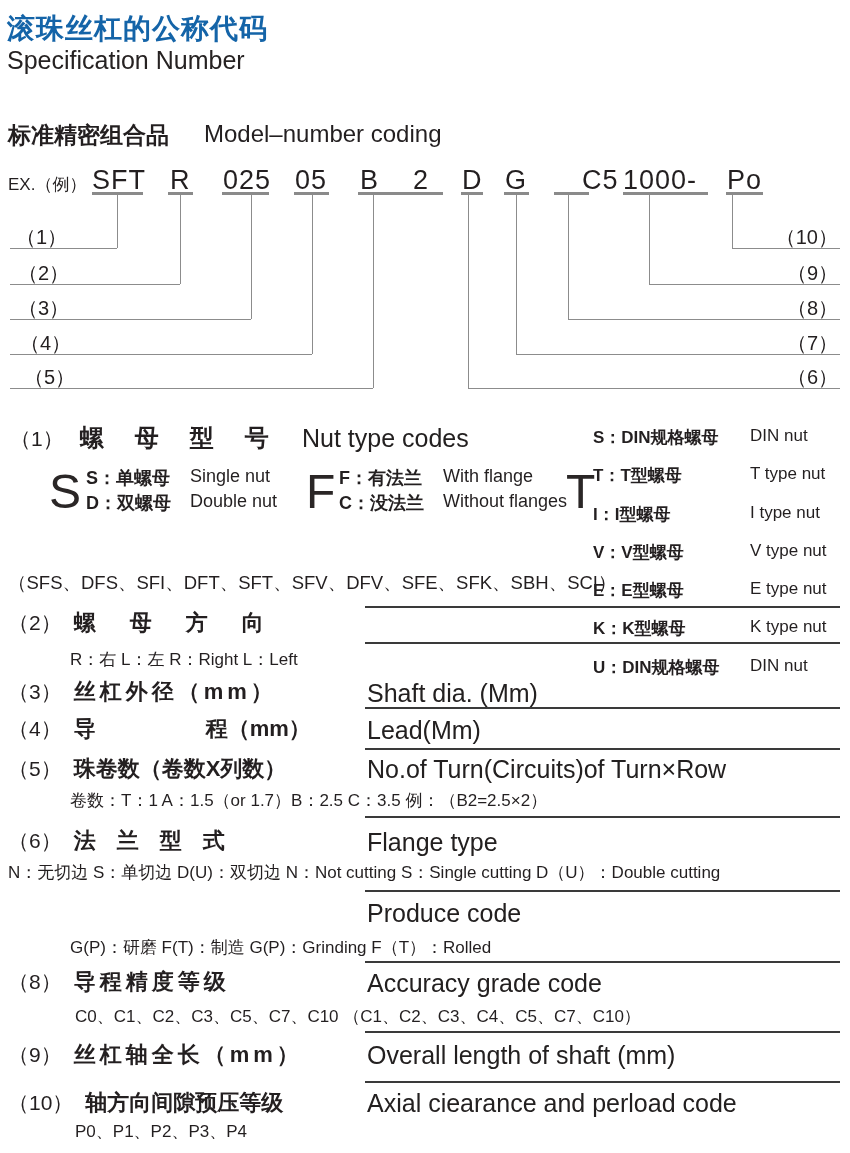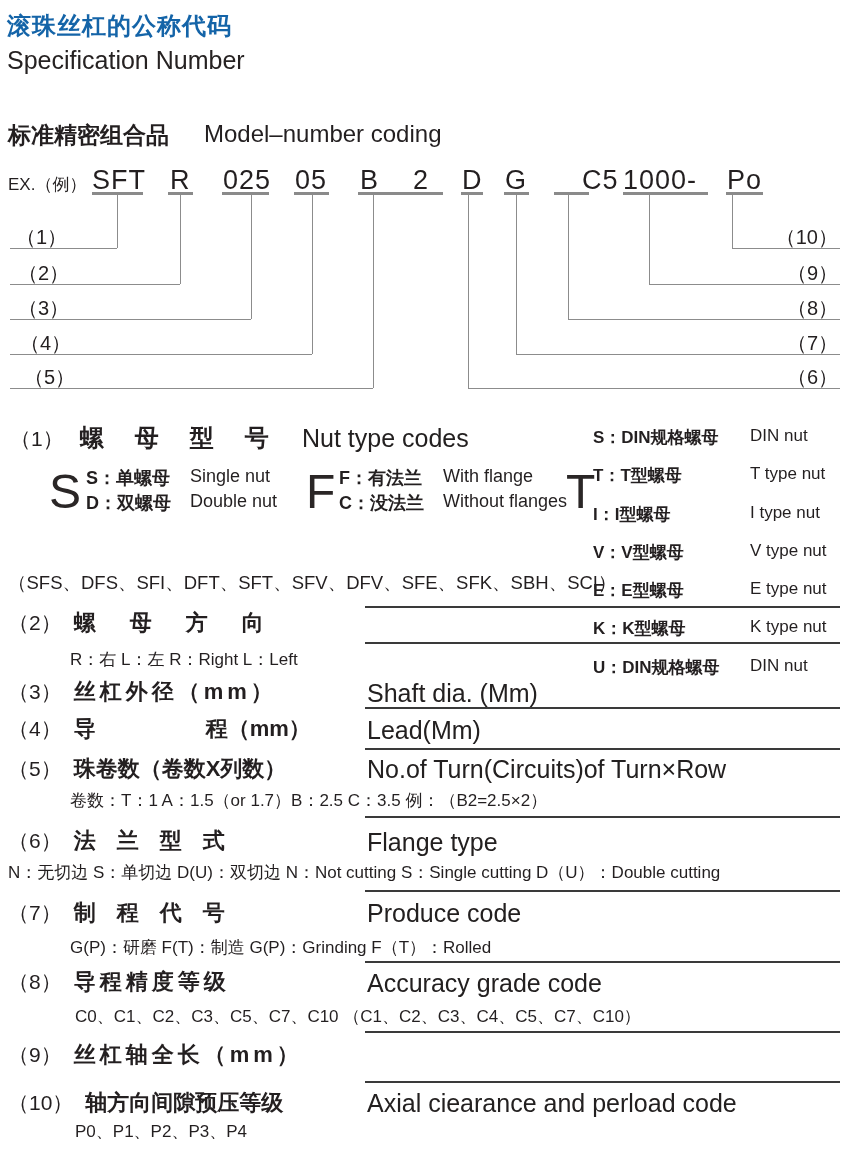--- a/index.html
+++ b/index.html
@@ -2,21 +2,21 @@
 <html><head>
 <meta charset="utf-8">
 <style>
   html,body{margin:0;padding:0;background:#ffffff;}
   .page{
     position:relative;width:850px;height:1153px;background:#ffffff;overflow:hidden;
     font-family:"Liberation Sans","DejaVu Sans",sans-serif;color:#231f20;
   }
   .abs{position:absolute;white-space:nowrap;}
   
-  .title-cn{font-size:24px;font-weight:700;letter-spacing:1px;}
+  .title-cn{font-size:28px;font-weight:700;letter-spacing:1px;}
   .title-en{font-size:25px;font-weight:500;color:#262222;}
   .subtitle-cn{font-size:23px;font-weight:600;}
   .subtitle-en{font-size:24px;font-weight:500;}
   
   .ex-prefix{font-size:17px;font-weight:500;}
   .code{font-size:27px;font-weight:500;letter-spacing:1px;}
   .uline{position:absolute;height:3px;background:#8a8a8a;}
   .vline{position:absolute;width:1px;background:#8c8c8c;}
   .hline{position:absolute;height:1px;background:#8c8c8c;}
   .ref-label{font-size:20px;font-weight:500;}
@@ -190,35 +190,33 @@
   </div>
   <div class="abs sec-en" style="left:367px;top:755px;">No.of Turn(Circuits)of Turn×Row</div>
   <div class="abs sec-detail" style="left:70px;top:789px;">卷数：T：1 A：1.5（or 1.7）B：2.5 C：3.5 例：（B2=2.5×2）</div>
 
   <div class="abs" style="left:8px;top:826px;">
     <span class="sec-num">（6）</span><span class="sec-cn ls21">法兰型式</span>
   </div>
   <div class="abs sec-en" style="left:367px;top:828px;">Flange type</div>
   <div class="abs sec-detail" style="left:8px;top:861px;">N：无切边 S：单切边 D(U)：双切边 N：Not cutting  S：Single cutting  D（U）：Double cutting</div>
 
-  <div class="abs" style="left:8px;top:898px;">
-    <span class="sec-num">（7）</span><span class="sec-cn ls21">制程代号</span>
-  </div>
   <div class="abs sec-en" style="left:367px;top:899px;">Produce code</div>
   <div class="abs sec-detail" style="left:70px;top:936px;">G(P)：研磨 F(T)：制造 G(P)：Grinding  F（T）：Rolled</div>
 
   <div class="abs" style="left:8px;top:967px;">
     <span class="sec-num">（8）</span><span class="sec-cn ls4">导程精度等级</span>
   </div>
   <div class="abs sec-en" style="left:367px;top:969px;">Accuracy grade code</div>
   <div class="abs sec-detail" style="left:75px;top:1005px;">C0、C1、C2、C3、C5、C7、C10 （C1、C2、C3、C4、C5、C7、C10）</div>
 
   <div class="abs" style="left:8px;top:1040px;">
     <span class="sec-num">（9）</span><span class="sec-cn ls4">丝杠轴全长（mm）</span>
   </div>
+  <div class="abs sec-en" style="left:367px;top:1041px;">Overall length of shaft (mm)</div>
 
   <div class="abs" style="left:8px;top:1088px;">
     <span class="sec-num">（10）</span><span class="sec-cn">轴方向间隙预压等级</span>
   </div>
   <div class="abs sec-en" style="left:367px;top:1089px;">Axial ciearance and perload code</div>
   <div class="abs sec-detail" style="left:75px;top:1120px;">P0、P1、P2、P3、P4</div>
 
 </div>
 
 </body></html>

